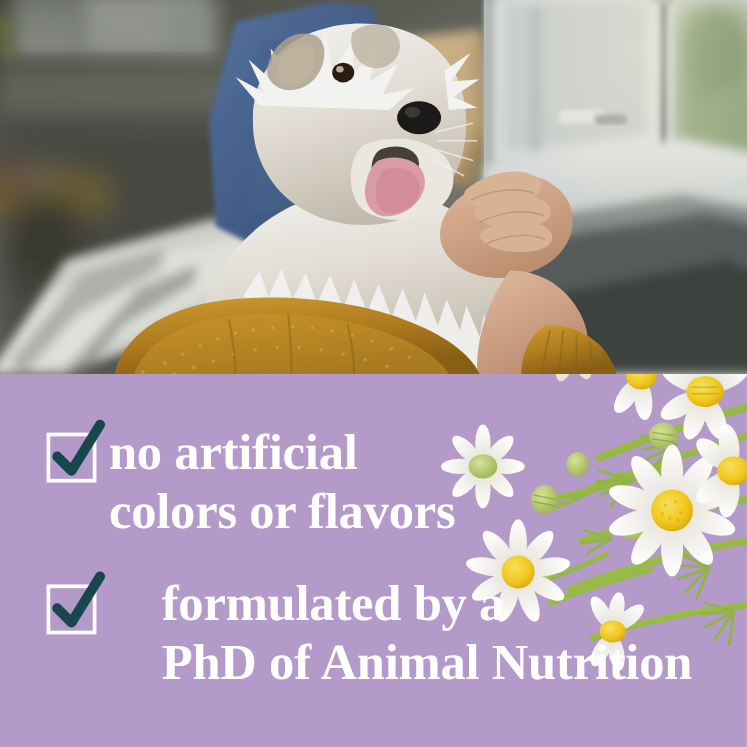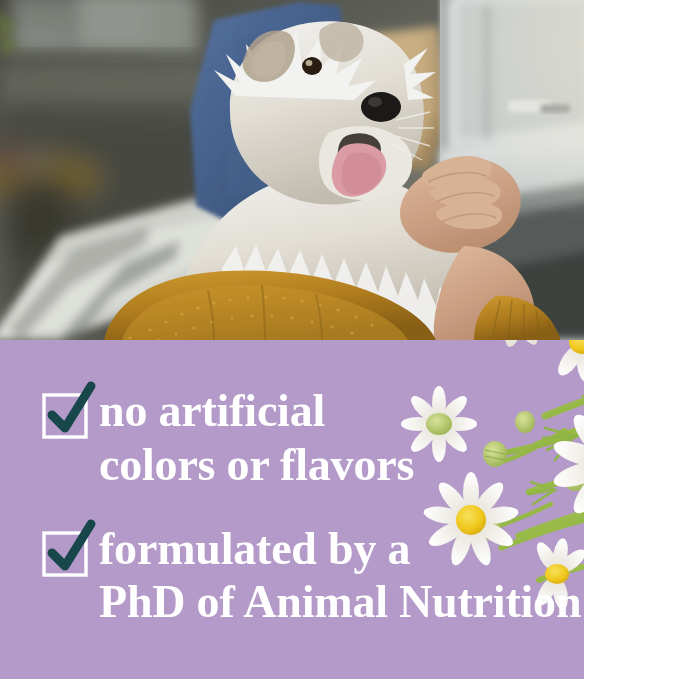--- a/index.html
+++ b/index.html
@@ -6,21 +6,21 @@
   * { margin:0; padding:0; box-sizing:border-box; }
   html, body {
     width:679px; height:679px;
     background:#ffffff;
     font-family:"Liberation Serif", serif;
     overflow:hidden;
   }
 
   .banner {
     position:relative;
-    width:584px; height:679px;
+    width:679px; height:679px;
     overflow:hidden;
   }
 
   
   .photo {
     position:absolute;
     left:0; top:0;
     width:679px; height:340px;
     overflow:hidden;
     background:#2e3034;
@@ -77,21 +77,21 @@
     color:#ffffff;
     font-family:"Liberation Serif", serif;
     font-weight:700;
     font-size:46px;
     line-height:1.17;
     letter-spacing:-0.2px;
     white-space:pre-line;
     text-rendering:optimizeLegibility;
   }
   .bullet-2 .bullet-text { position:relative; z-index:3; }
-  .bullet-2 { margin-top:30px; }
+  .bullet-2 { margin-top:30px;gap:48px; }
 </style>
 </head>
 <body>
 
 <div class="banner">
 
   <div class="photo">
     <svg viewBox="0 0 679 340" preserveAspectRatio="none" aria-hidden="true">
       <defs>
         <linearGradient id="wallG" x1="0" y1="0" x2="1" y2="1">

